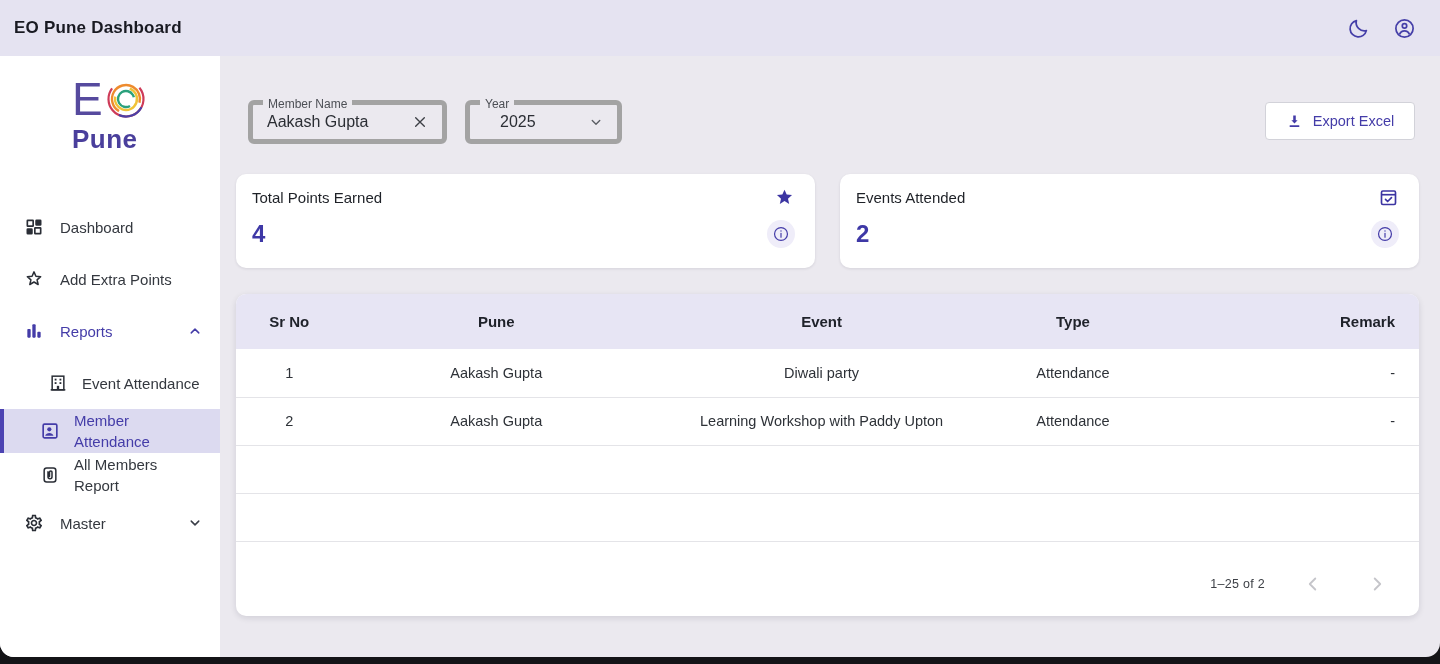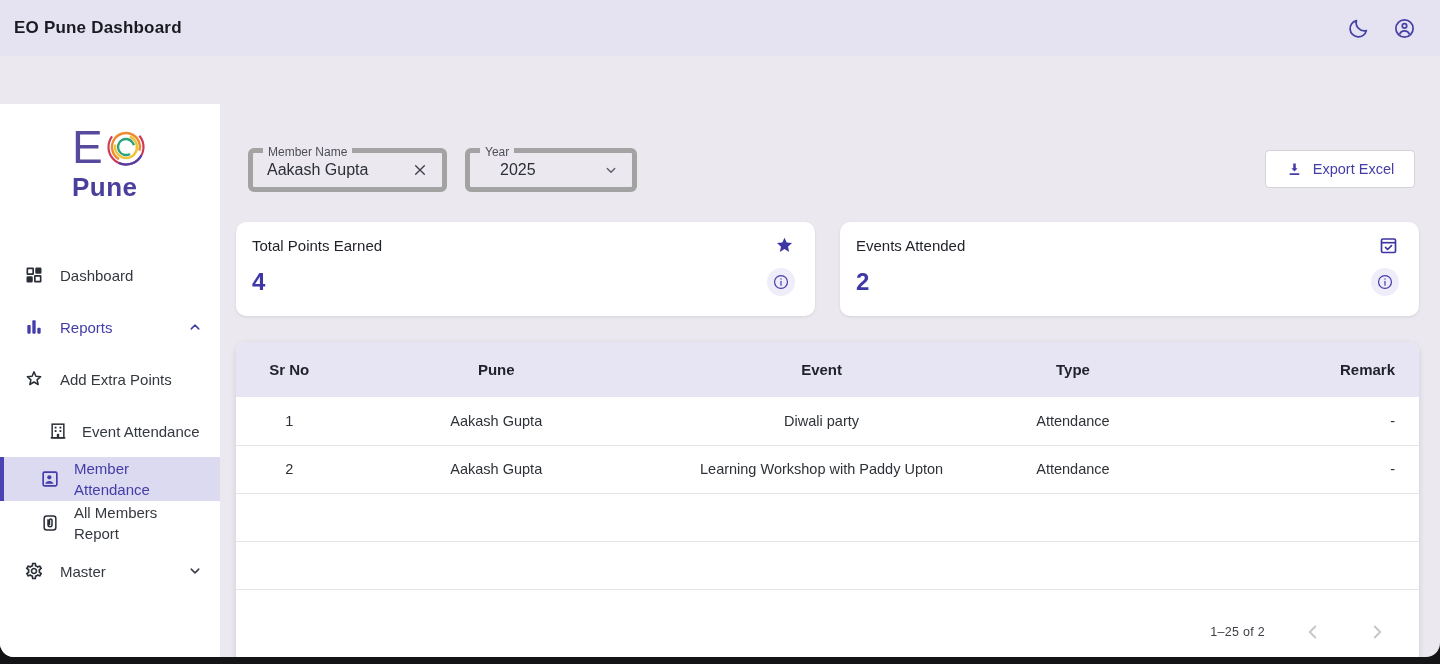--- a/index.html
+++ b/index.html
@@ -8,21 +8,20 @@
     font-family:"Liberation Sans","DejaVu Sans",sans-serif;
     background:#141417;
     overflow:hidden;
   }
   .app {
     width:1440px; height:657px;
     display:flex; flex-direction:column;
     border-radius:0 0 14px 14px;
     overflow:hidden;
     background:#EBE9EF;
-    gap:48px;
   }
 
   
   .topbar {
     height:56px; flex:0 0 56px;
     background:#E5E3F1;
     display:flex; align-items:center;
     padding:0 18px 0 14px;
   }
   .topbar-title { font-size:17px; font-weight:700; color:#191A22; letter-spacing:.2px; }
@@ -100,21 +99,21 @@
     font-size:16px; color:#2B2E34;
     width:140px; padding:0 0 0 14px;
     font-family:inherit;
   }
   .clear-btn {
     margin-left:auto; margin-right:10px;
     width:24px; height:24px; border:none; background:transparent;
     color:#3C3F45; cursor:pointer; display:flex; align-items:center; justify-content:center;
   }
   .clear-btn svg { width:16px; height:16px; }
-  .field-year { width:172px; cursor:pointer; }
+  .field-year { width:157px; cursor:pointer; }
   .field-year .year-value { font-size:16px; color:#2B2E34; padding-left:30px; }
   .select-chevron { margin-left:auto; margin-right:12px; color:#5B5E64; display:flex; }
   .select-chevron svg { width:18px; height:18px; }
 
   .export-btn {
     position:absolute; right:4px; top:2px;
     height:38px; width:150px;
     background:#FFFFFF;
     border:1px solid #D2D2D9; border-radius:4px;
     display:flex; align-items:center; justify-content:center;
@@ -229,43 +228,43 @@
             <svg viewBox="0 0 24 24" fill="none" stroke="currentColor" stroke-width="2">
               <rect x="4" y="4" width="7" height="7" rx="0.5"></rect>
               <rect x="14.5" y="4" width="5.5" height="5.5" rx="0.5" fill="currentColor"></rect>
               <rect x="4" y="14.5" width="5.5" height="5.5" rx="0.5" fill="currentColor"></rect>
               <rect x="13" y="13" width="7" height="7" rx="0.5"></rect>
             </svg>
           </span>
           <span class="nav-label">Dashboard</span>
         </div>
 
+        <div class="nav-item">
+          <span class="nav-icon">
+            <svg viewBox="0 0 24 24" fill="none" stroke="currentColor" stroke-width="1.8" stroke-linejoin="round">
+              <path d="M12 3.4l2.3 5.3 5.7.5-4.3 3.8 1.3 5.6L12 15.6l-5 3 1.3-5.6L4 9.2l5.7-.5z"></path>
+            </svg>
+          </span>
+          <span class="nav-label">Add Extra Points</span>
+        </div>
+
         <div class="nav-item accent">
           <span class="nav-icon">
             <svg viewBox="0 0 24 24" fill="currentColor">
               <rect x="4" y="9.5" width="4" height="10.5" rx="1"></rect>
               <rect x="10" y="4" width="4" height="16" rx="1"></rect>
               <rect x="16" y="13" width="4" height="7" rx="1"></rect>
             </svg>
           </span>
           <span class="nav-label">Reports</span>
           <span class="nav-chevron">
             <svg viewBox="0 0 24 24" fill="none" stroke="currentColor" stroke-width="2" stroke-linecap="round" stroke-linejoin="round">
                 <path d="M7 14.5l5-5 5 5"></path>
               </svg>
           </span>
-        </div>
-
-        <div class="nav-item">
-          <span class="nav-icon">
-            <svg viewBox="0 0 24 24" fill="none" stroke="currentColor" stroke-width="1.8" stroke-linejoin="round">
-              <path d="M12 3.4l2.3 5.3 5.7.5-4.3 3.8 1.3 5.6L12 15.6l-5 3 1.3-5.6L4 9.2l5.7-.5z"></path>
-            </svg>
-          </span>
-          <span class="nav-label">Add Extra Points</span>
         </div>
 
         <div class="nav-item nav-sub">
           <span class="nav-icon">
             <svg viewBox="0 0 24 24" fill="none" stroke="currentColor" stroke-width="1.8">
               <rect x="5" y="3.8" width="14" height="16.4"></rect>
               <path d="M3.2 20.2h17.6"></path>
               <rect x="8" y="6.8" width="2.2" height="2.2" fill="currentColor" stroke="none"></rect>
               <rect x="13.8" y="6.8" width="2.2" height="2.2" fill="currentColor" stroke="none"></rect>
               <rect x="8" y="11" width="2.2" height="2.2" fill="currentColor" stroke="none"></rect>

